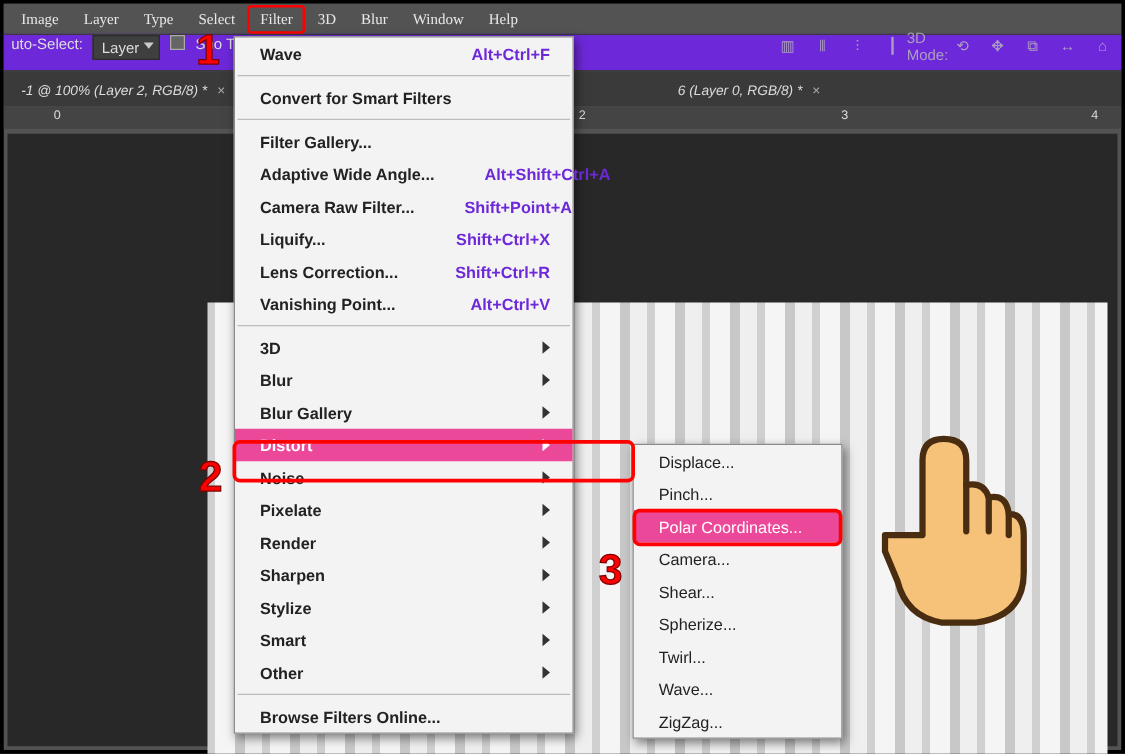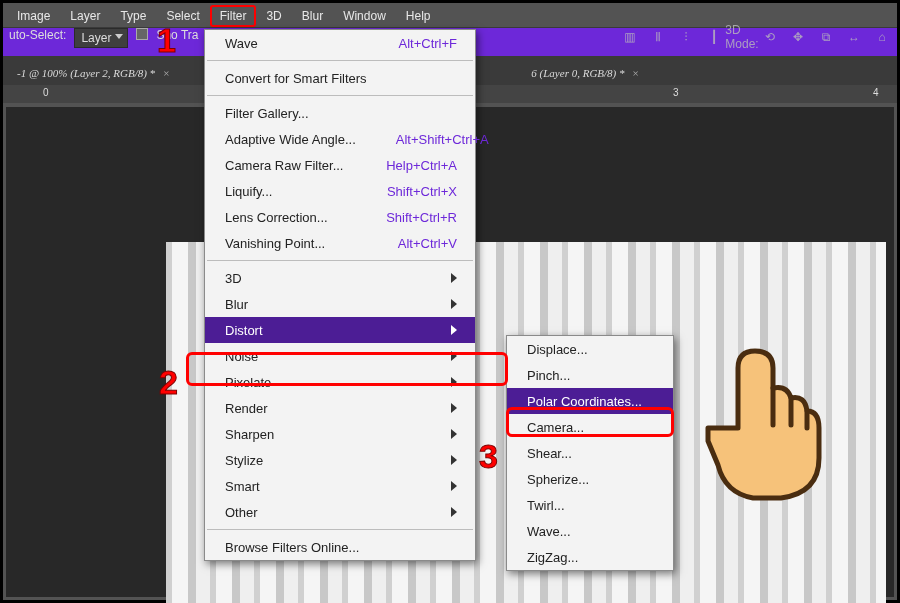--- a/index.html
+++ b/index.html
@@ -1,44 +1,44 @@
 <!DOCTYPE html>
 <html><head>
   <meta charset="utf-8">
   <style>
     * { margin: 0; padding: 0; box-sizing: border-box; }
     body { font-family: "Segoe UI", Tahoma, sans-serif; font-size: 12px; background: #000; width: 900px; height: 603px; overflow: hidden; position: relative; }
     .frame { position: absolute; inset: 0; border: 3px solid #000; background: #535353; }
-    .menubar { display: flex; align-items: flex-end; height: 24px; background: #535353; padding: 0 4px; gap: 0; }
+    .menubar { display: flex; align-items: center; height: 24px; background: #535353; padding: 12px 4px; gap: 0; font-family: Liberation Serif, serif; }
     .menubar-item { color: #e8e8e8; padding: 4px 10px; cursor: default; }
     .menubar-item.selected { border: 2px solid #ff0000; border-radius: 3px; padding: 2px 8px; }
     .optionsbar { display: flex; align-items: flex-start; height: 30px; background: #6d28d9; padding: 0 6px; color: #ddd; gap: 8px; border-top: 1px solid #3a3a3a; border-bottom: 1px solid #3a3a3a;}
     .checkbox { width:12px; height:12px; border:1px solid #aaa; display:inline-block; vertical-align:middle; background:#666;}
     .select { background:#3f3f3f; color:#ddd; border:1px solid #2b2b2b; padding:2px 16px 2px 6px; position:relative;}
     .select .caret { position:absolute; right:4px; top:5px; width:0;height:0;border-left:4px solid transparent;border-right:4px solid transparent;border-top:5px solid #ccc;}
     .tool-icons { display:flex; gap:10px; margin-left:auto; color:#bbb; }
     .tool-icons span { width:18px; height:18px; display:inline-flex; align-items:center; justify-content:center; opacity:.8;}
-    .tabbar { display:flex; height:28px; background:#3a3a3a; align-items:flex-end; padding-left:4px; color:#ccc; gap:0;font-family:Liberation Serif, serif;}
+    .tabbar { display:flex; height:28px; background:#3a3a3a; align-items:flex-end; padding-left:4px; color:#ccc; gap:0;}
     .tab { padding:6px 12px 6px 10px; font-size:11px; color:#dcdcdc; font-style:italic; display:flex; align-items:center; gap:8px;}
     .tab .x { font-style:normal; opacity:.7; }
     .ruler { height:18px; background:#444; position:relative; color:#bbb; font-size:10px;}
     .ruler .tl { position:absolute; top:2px; font-size:10px; color:#ddd;}
     .canvas-area { position:absolute; left:3px; right:3px; top:104px; bottom:3px; background:#282828;}
     .doc { position:absolute; left:160px; top:135px; width:720px; height:450px; background: repeating-linear-gradient(90deg,#d0d0d0 0 6px,#f5f5f5 6px 22px,#c8c8c8 22px 30px,#efefef 30px 44px);}
     
     .menu { position:absolute; background:#f3f3f3; border:1px solid #8a8a8a; box-shadow:2px 3px 8px rgba(0,0,0,.5); font-size:13px; color:#222; z-index:10;}
     .menu .row { display:flex; align-items:center; height:26px; padding:0 18px 0 20px; white-space:nowrap; cursor:default;}
-    .menu .row.hl { background:#4c1d95; color:#fff;align-items:center;}
+    .menu .row.hl { background:#ec4899; color:#fff;align-items:center;}
     .menu .sep { height:1px; background:#bcbcbc; margin:4px 2px;}
     .menu .label { flex:1;}
     .menu .accel { color:#6d28d9; margin-left:40px;}
     .menu .arrow { width:0;height:0;border-top:5px solid transparent;border-bottom:5px solid transparent;border-left:6px solid #333; margin-left:20px;}
     .menu .row.hl .arrow { border-left-color:#fff;}
-    .filter-menu { left:201px; top:26px; width:272px;}
-    .submenu { left:503px; top:332px; width:168px;}
+    .filter-menu { left:184px; top:26px; width:272px;font-weight:bold;}
+    .submenu { left:503px; top:352px; width:168px;}
     .redbox { border:3px solid #ff0000; border-radius:6px; }
     .rb-distort { position:absolute; left:183px; top:349px; width:322px; height:34px; z-index:15; pointer-events:none;}
     .rb-polar { position:absolute; left:503px; top:404px; width:168px; height:30px; z-index:15; pointer-events:none;}
     .numbadge { position:absolute; font-weight:900; font-size:34px; color:#ff0000; -webkit-text-stroke:1px #7a0000; z-index:20; font-family: Arial, sans-serif;}
     .n1 { left:154px; top:18px;}
     .n2 { left:156px; top:360px;}
     .n3 { left:476px; top:434px;}
     
     .hand { position:absolute; left:680px; top:330px; width:140px; height:170px; z-index:25;}
   </style>
@@ -114,41 +114,45 @@
     <div class="sep"></div>
     <div class="row">
         <span class="label">Filter Gallery...</span>
       </div>
     <div class="row">
         <span class="label">Adaptive Wide Angle...</span>
         <span class="accel">Alt+Shift+Ctrl+A</span>
       </div>
     <div class="row">
         <span class="label">Camera Raw Filter...</span>
-        <span class="accel">Help+Ctrl+A</span>
+        <span class="accel">Shift+Point+A</span>
       </div>
     <div class="row">
         <span class="label">Liquify...</span>
         <span class="accel">Shift+Ctrl+X</span>
       </div>
     <div class="row">
         <span class="label">Lens Correction...</span>
         <span class="accel">Shift+Ctrl+R</span>
       </div>
     <div class="row">
         <span class="label">Vanishing Point...</span>
         <span class="accel">Alt+Ctrl+V</span>
       </div>
     <div class="sep"></div>
     <div class="row">
         <span class="label">3D</span>
         <span class="arrow"></span>
       </div>
     <div class="row">
         <span class="label">Blur</span>
+        <span class="arrow"></span>
+      </div>
+    <div class="row">
+        <span class="label">Blur Gallery</span>
         <span class="arrow"></span>
       </div>
     <div class="row hl">
         <span class="label">Distort</span>
         <span class="arrow"></span>
       </div>
     <div class="row">
         <span class="label">Noise</span>
         <span class="arrow"></span>
       </div>

